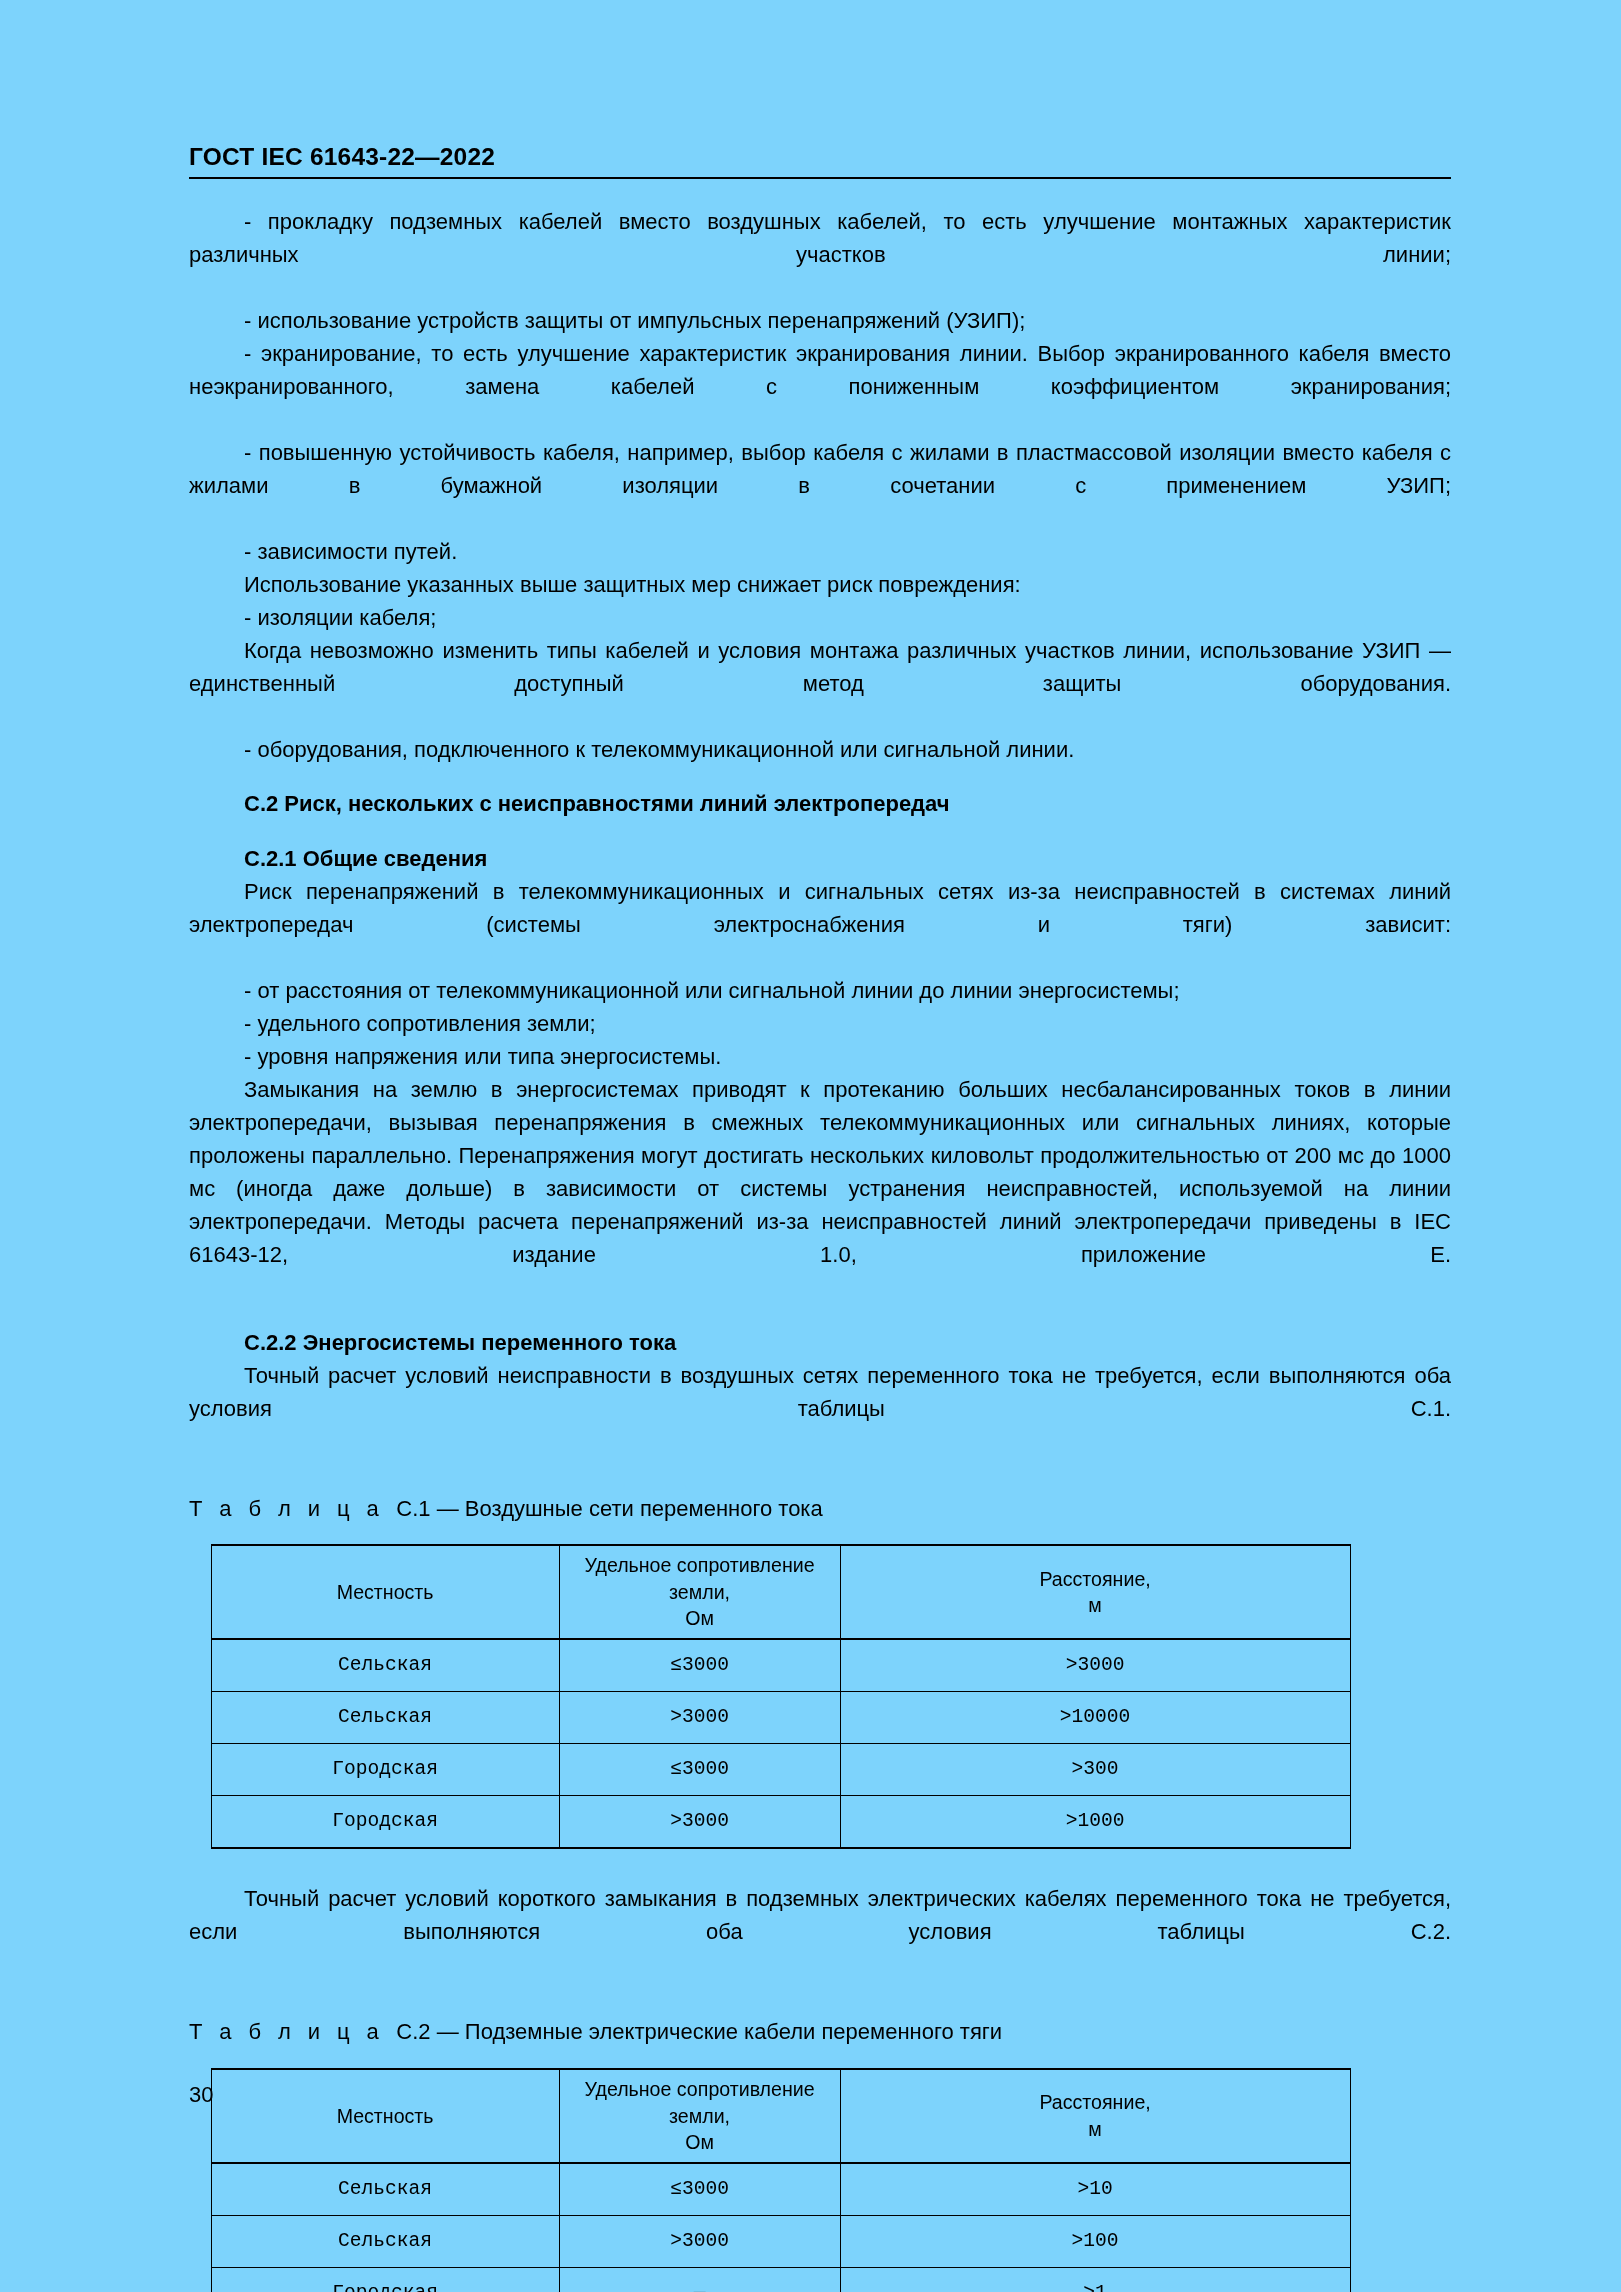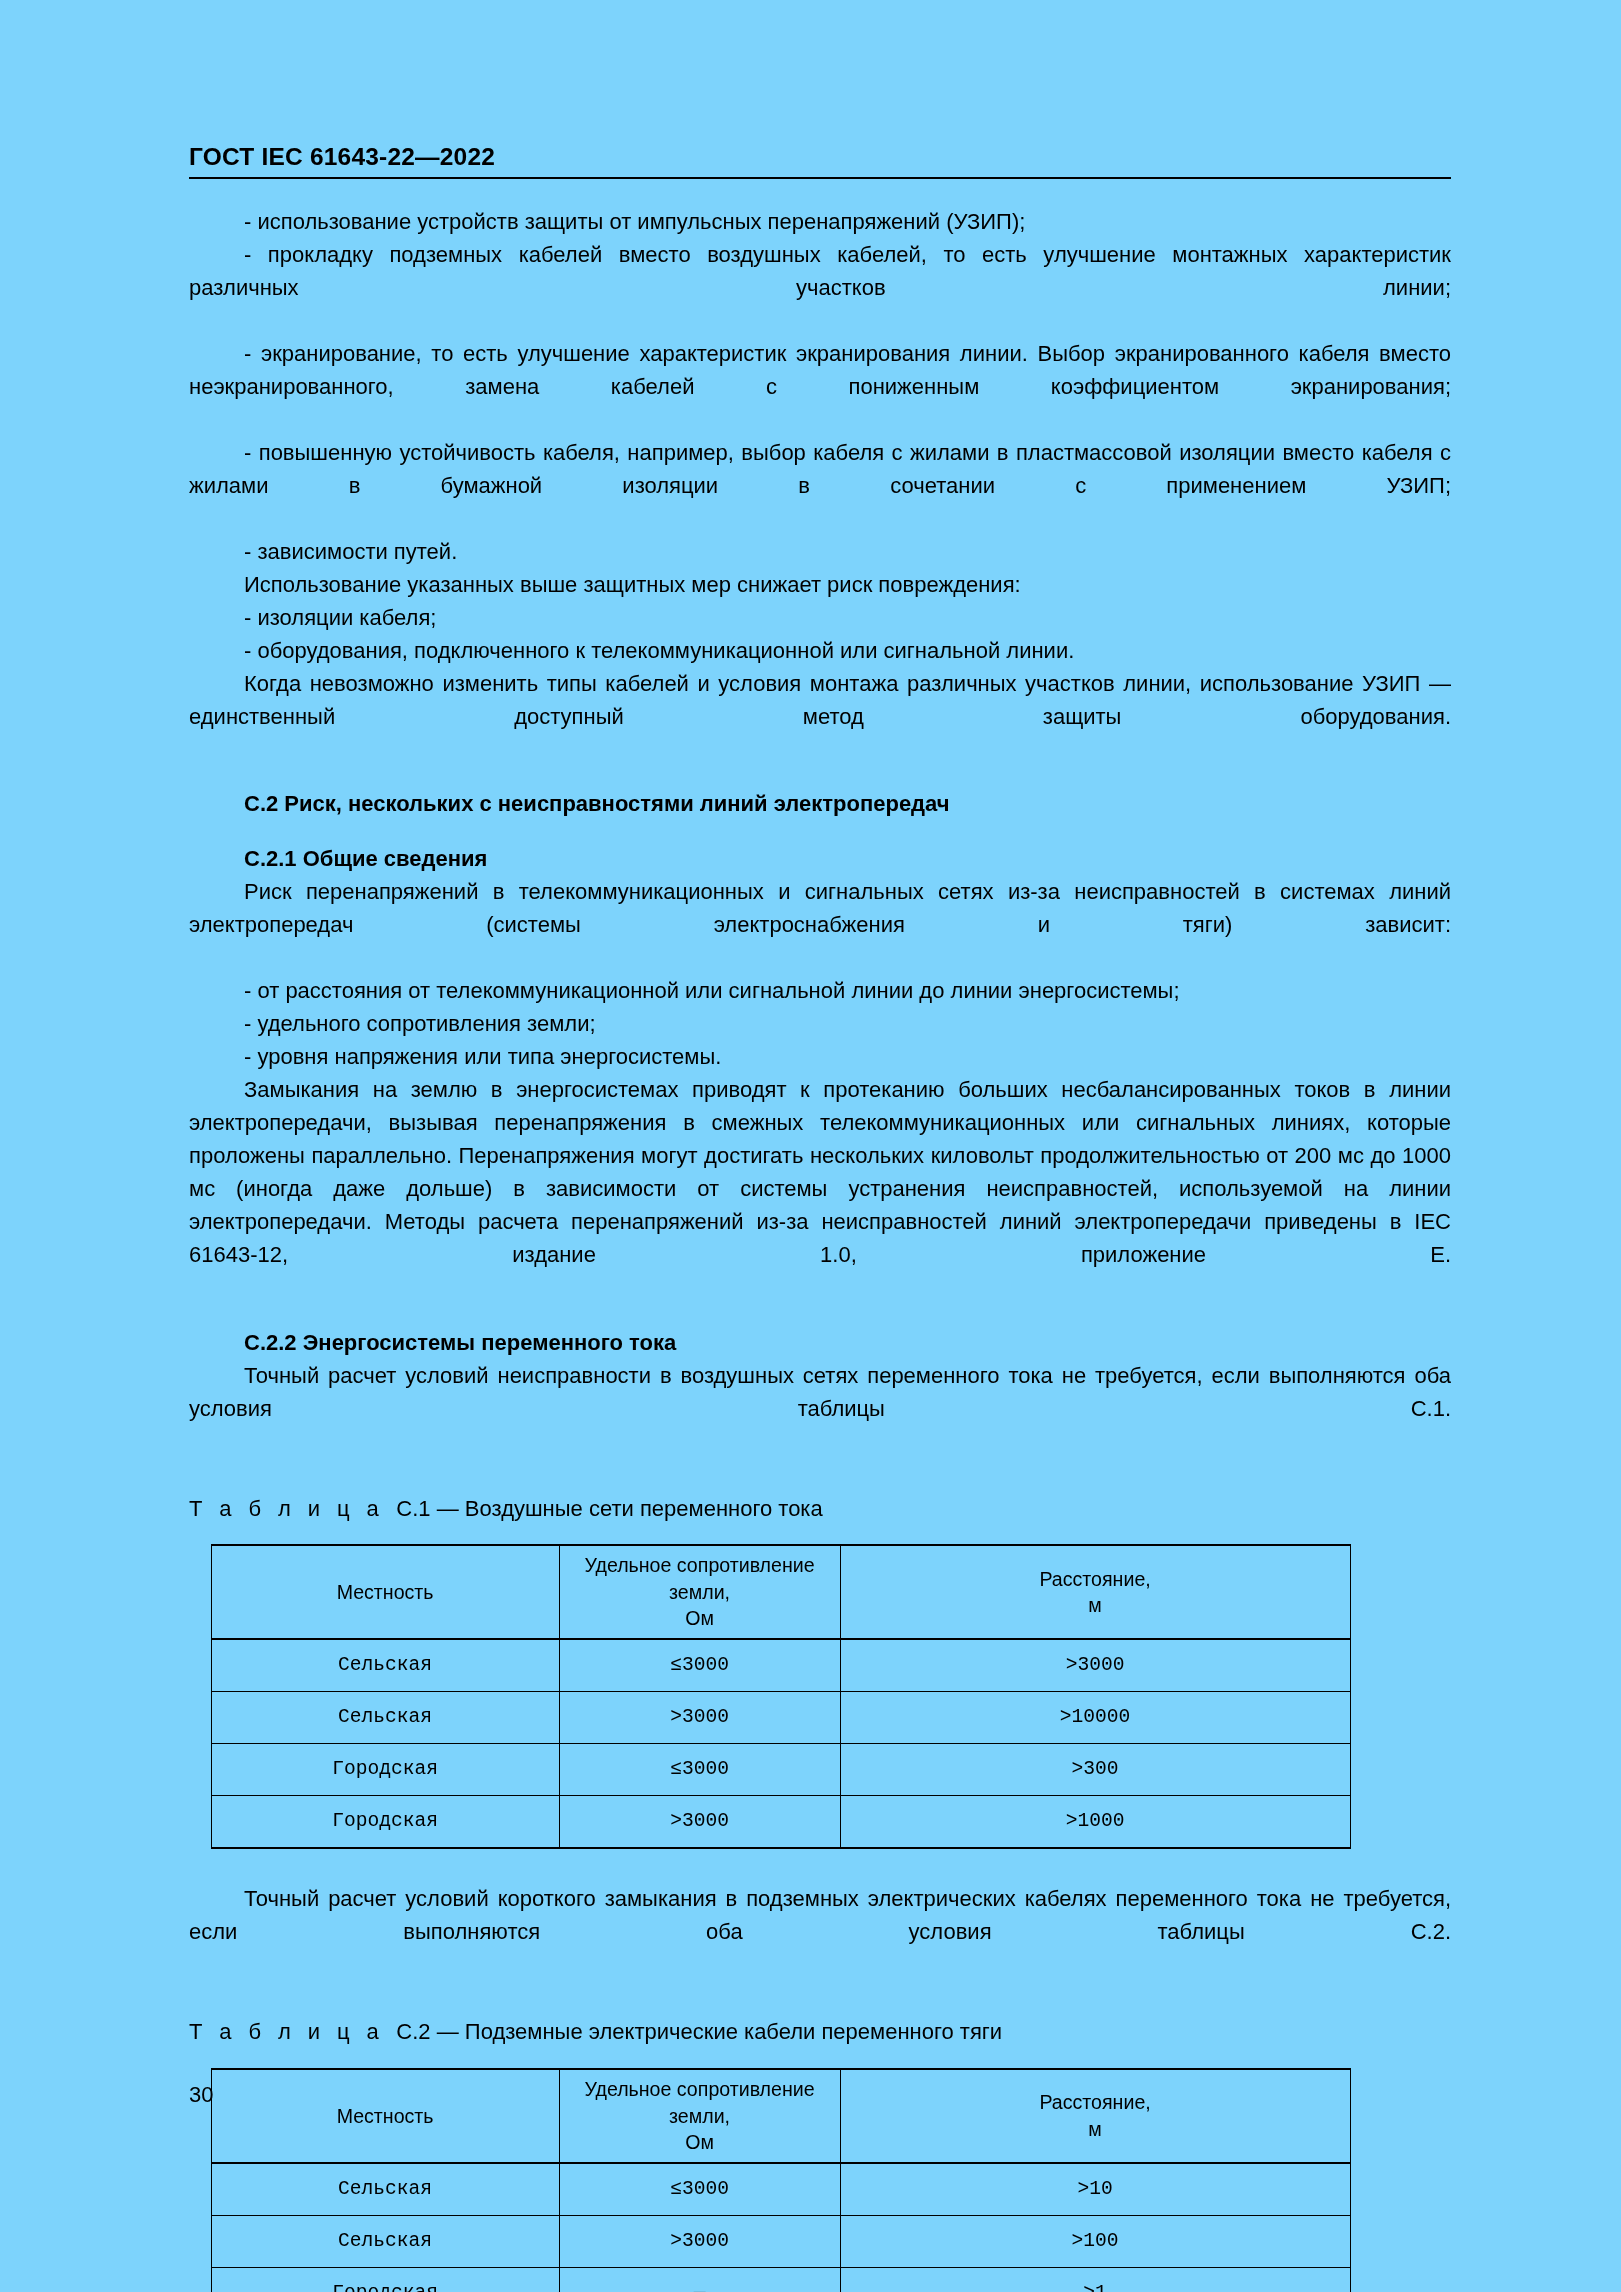--- a/index.html
+++ b/index.html
@@ -140,29 +140,29 @@
 <body>
 
 <div class="page">
 
   <div class="content">
 
     <div class="page-header">ГОСТ IEC 61643-22—2022</div>
     <div class="header-rule"></div>
 
     <div class="body-block">
+      <p class="para">- прокладку подземных кабелей вместо воздушных кабелей, то есть улучшение монтажных характеристик различных участков линии;</p>
       <p class="para nojust">- использование устройств защиты от импульсных перенапряжений (УЗИП);</p>
-      <p class="para">- прокладку подземных кабелей вместо воздушных кабелей, то есть улучшение монтажных характеристик различных участков линии;</p>
       <p class="para">- экранирование, то есть улучшение характеристик экранирования линии. Выбор экранированного кабеля вместо неэкранированного, замена кабелей с пониженным коэффициентом экранирования;</p>
       <p class="para">- повышенную устойчивость кабеля, например, выбор кабеля с жилами в пластмассовой изоляции вместо кабеля с жилами в бумажной изоляции в сочетании с применением УЗИП;</p>
       <p class="para nojust">- зависимости путей.</p>
       <p class="para nojust">Использование указанных выше защитных мер снижает риск повреждения:</p>
       <p class="para nojust">- изоляции кабеля;</p>
+      <p class="para">Когда невозможно изменить типы кабелей и условия монтажа различных участков линии, использование УЗИП — единственный доступный метод защиты оборудования.</p>
       <p class="para nojust">- оборудования, подключенного к телекоммуникационной или сигнальной линии.</p>
-      <p class="para">Когда невозможно изменить типы кабелей и условия монтажа различных участков линии, использование УЗИП — единственный доступный метод защиты оборудования.</p>
     </div>
 
     <div class="gap-before-heading"></div>
     <h2 class="sec-heading">C.2  Риск, нескольких с неисправностями линий электропередач</h2>
 
     <div class="gap-before-heading"></div>
     <h3 class="sec-heading">C.2.1  Общие сведения</h3>
 
     <p class="para">Риск перенапряжений в телекоммуникационных и сигнальных сетях из-за неисправностей в системах линий электропередач (системы электроснабжения и тяги) зависит:</p>
     <p class="para nojust">- от расстояния от телекоммуникационной или сигнальной линии до линии энергосистемы;</p>

